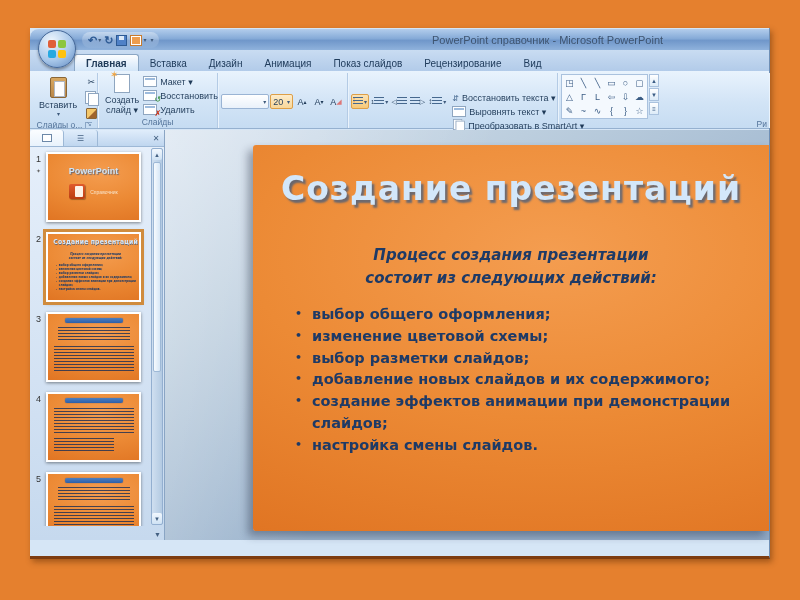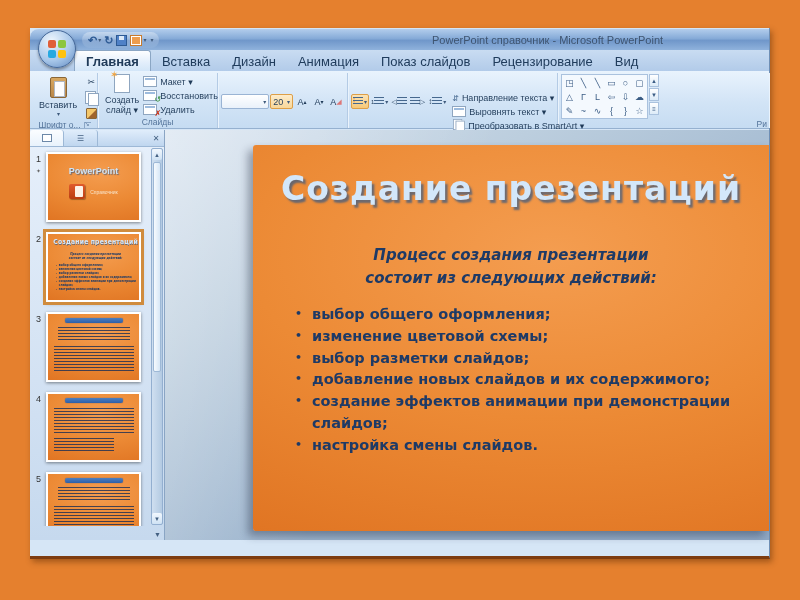--- a/index.html
+++ b/index.html
@@ -28,21 +28,21 @@
   .glyph-blue { color:#2d5a94; font-weight:bold; }
   .save-ic { width:11px; height:11px; background:#4f81c7; border:1px solid #2d5a94; position:relative; display:inline-block; }
   .save-ic::after { content:""; position:absolute; left:2px; top:0; width:5px; height:4px; background:#dce9f7; }
   .orange-ic { width:12px; height:11px; background:#fff; border:1px solid #c87b2e; display:inline-block; position:relative; }
   .orange-ic::after { content:""; position:absolute; left:1px; top:1px; right:1px; bottom:1px; background:#ee9d4e; }
   .mini-arrow { font-size:6px; color:#3e5a7c; margin-left:1px; }
 
   
   .tabrow { height:21px; background:linear-gradient(#c9dcf2,#b2cbe9); display:flex; align-items:flex-end;
             padding-left:44px; position:relative; }
-  .tab { padding:3px 11px 2px; font-size:13px; color:#203c5c; cursor:pointer; white-space:nowrap; }
+  .tab { padding:3px 11px 2px; font-size:10px; color:#203c5c; cursor:pointer; white-space:nowrap; }
   .tab.active { background:linear-gradient(#fdfeff,#e2eefb 60%,#d3e6f8); border:1px solid #8ba6c4; border-bottom:none;
                 border-radius:3px 3px 0 0; font-weight:bold; color:#1f3a58; }
 
   
   .ribbon { height:58px; background:linear-gradient(#e9f3fd,#d2e4f6 55%,#c6dcf2);
             border-bottom:1px solid #95b1d0; display:flex; padding:2px 0 0 2px; }
   .rgroup { position:relative; border-right:1px solid #b4cbe5; box-shadow:1px 0 0 #eaf3fc;
             display:flex; flex-direction:column; flex:none; }
   .gbody { flex:1; display:flex; align-items:center; padding:1px 3px; }
   .glabel { height:12px; font-size:8.5px; color:#54749a; display:flex; align-items:center; justify-content:center;
@@ -216,21 +216,21 @@
             </span>
           <span class="sbtn">
               <span class="i-pages"></span>
             </span>
           <span class="sbtn">
               <span class="i-brush"></span>
             </span>
         </div>
       </div>
       <div class="glabel">
-          <span>Шрифт о...</span>
+          <span>Слайды о...</span>
           <span class="dl"></span>
         </div>
     </div>
 
     <div class="rgroup" style="width:120px">
       <div class="gbody">
         <div class="bigbtn" style="width:44px">
           <span class="i-newslide"></span>
           <span>Создать слайд ▾</span>
         </div>
@@ -342,21 +342,21 @@
             <span class="sbtn">
                 <span class="ln" style="width:4px"></span>
                 <span class="ln" style="width:4px;margin-left:1px"></span>
                 <span class="mini-arrow">▾</span>
               </span>
           </div>
         </div>
         <div style="display:flex;flex-direction:column;gap:1px">
           <span class="menu-btn">
               <span style="font-size:8px;color:#46688e">⇵</span>
-              <span>Направление текста ▾</span>
+              <span>Восстановить текста ▾</span>
             </span>
           <span class="menu-btn">
               <span class="i-slide"></span>
               <span>Выровнять текст ▾</span>
             </span>
           <span class="menu-btn">
               <span class="i-pages" style="transform:scale(.85)"></span>
               <span>Преобразовать в SmartArt ▾</span>
             </span>
         </div>

